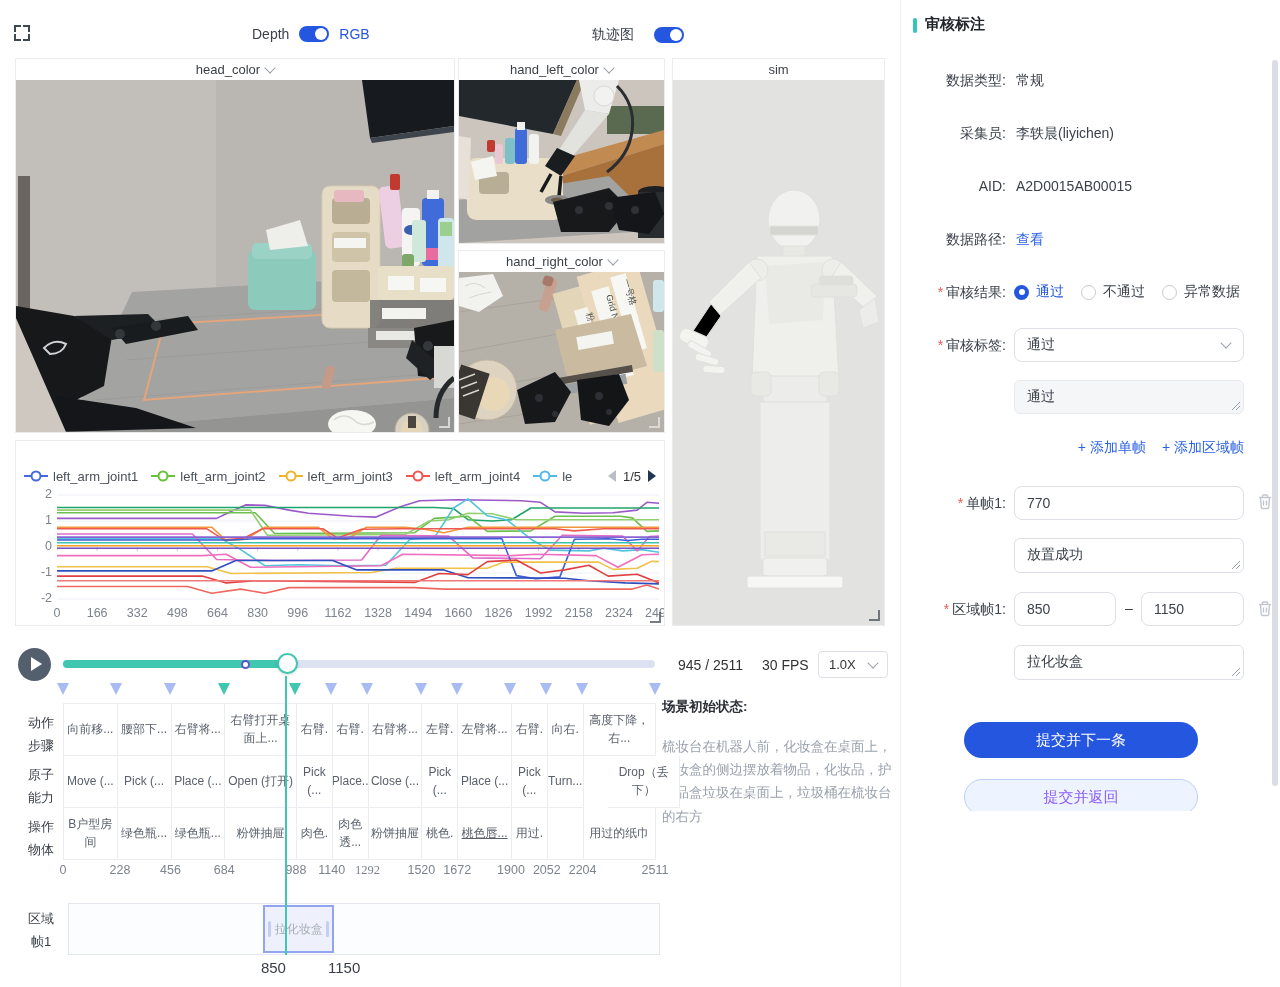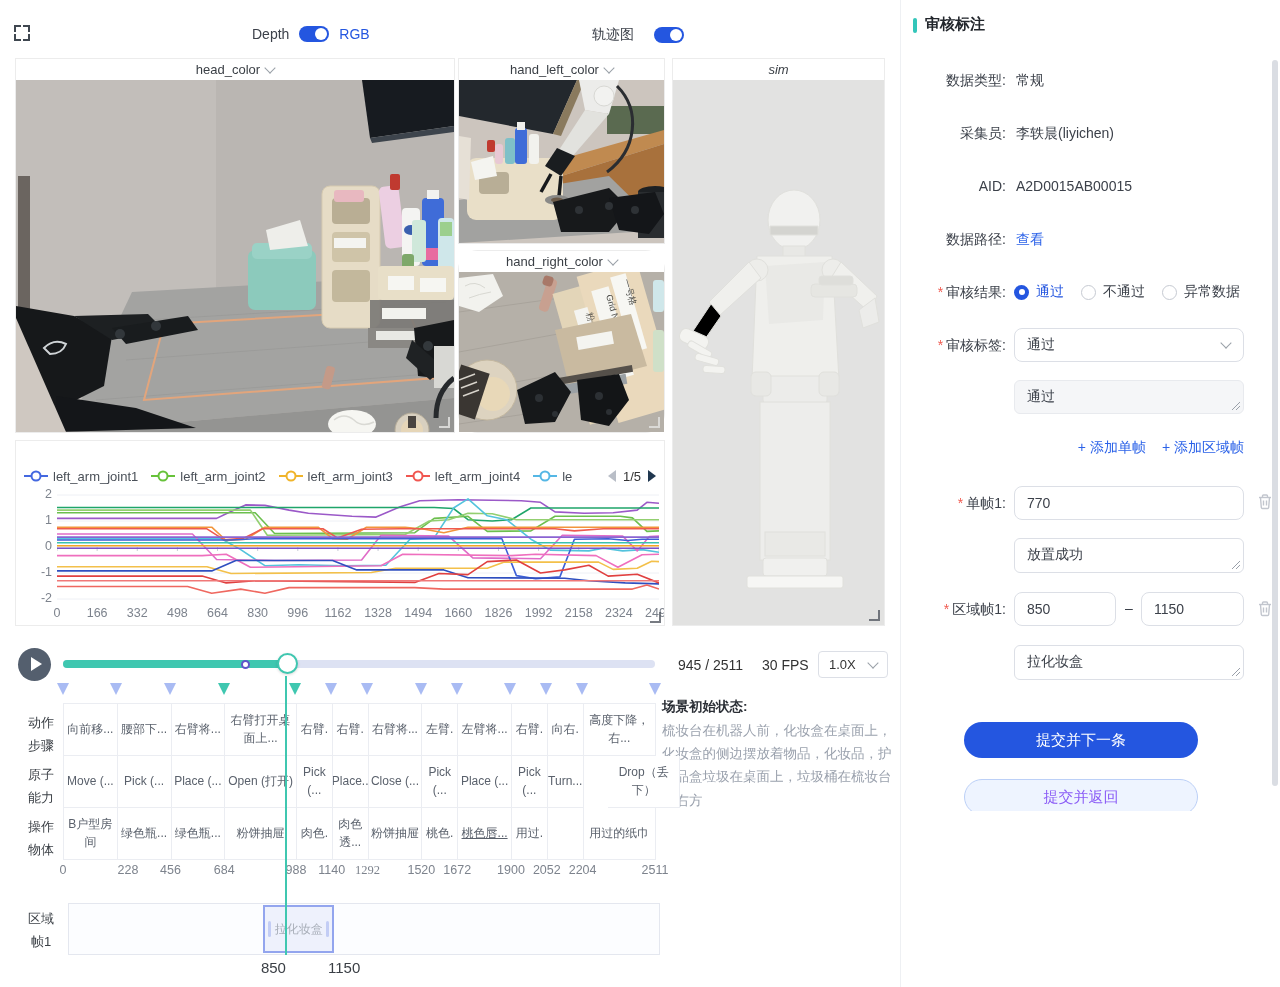--- a/index.html
+++ b/index.html
@@ -40,21 +40,21 @@
   .slider .fill{position:absolute;left:0;top:0;height:8px;border-radius:4px;background:#3fc7b0;}
   .slider .dot{position:absolute;top:0;width:5px;height:5px;border-radius:50%;background:#fff;border:2px solid #5f55c9;}
   .handle{position:absolute;top:-7px;width:17px;height:17px;border-radius:50%;background:#fff;border:2.5px solid #3fc7b0;box-shadow:0 1px 3px rgba(0,0,0,.15);cursor:grab;}
   .counter{position:absolute;left:678px;top:657px;font-size:14px;color:#333;}
   .fps{position:absolute;left:762px;top:657px;font-size:14px;color:#333;}
   .speedsel{position:absolute;left:818px;top:651px;width:70px;height:27px;border:1px solid #dcdfe6;border-radius:4px;box-sizing:border-box;display:flex;align-items:center;font-size:13px;color:#333;padding-left:10px;cursor:pointer;background:#fff;}
   .speedsel .chev{position:absolute;right:10px;}
   .marker{position:absolute;top:683px;width:0;height:0;border-left:6.5px solid transparent;border-right:6.5px solid transparent;cursor:pointer;}
   
   .scene-blk{position:absolute;left:662px;top:698px;width:233px;}
-  .scene-blk .lab{font-size:13.5px;font-weight:bold;color:#2b2f36;margin-bottom:3px;}
+  .scene-blk .lab{font-size:13.5px;font-weight:bold;color:#2b2f36;margin-bottom:19px;}
   .scene-blk .txt{font-size:13.5px;color:#9aa1ad;line-height:1.72;}
   
   .rowlab{position:absolute;left:25px;width:32px;font-size:13px;color:#3a3f45;line-height:1.75;text-align:center;}
   .grid{position:absolute;left:63px;top:703px;width:593px;height:157px;border-top:1px solid #ebedf2;border-left:1px solid #ebedf2;box-sizing:border-box;}
   .cell{position:absolute;box-sizing:border-box;border-right:1px solid #ebedf2;border-bottom:1px solid #ebedf2;display:flex;align-items:center;justify-content:center;text-align:center;font-size:12px;color:#5a616c;line-height:1.45;padding:2px 2px;overflow:hidden;background:#fff;}
   .atick{position:absolute;top:863px;width:44px;text-align:center;font-size:12.5px;color:#7d838d;}
   
   .regionlab{position:absolute;left:25px;top:908px;width:32px;font-size:13px;color:#3a3f45;line-height:1.75;text-align:center;}
   .regbox{position:absolute;left:68px;top:903px;width:592px;height:52px;border:1px solid #e4e7ef;background:#fcfdff;box-sizing:border-box;}
   .regseg{position:absolute;top:905px;height:48px;border:2px solid #93a5ee;background:#eef1fc;box-sizing:border-box;display:flex;align-items:center;justify-content:center;font-size:12px;color:#a8aeb8;cursor:move;}
@@ -224,21 +224,21 @@
         <ellipse cx="98" cy="120" rx="6" ry="2.5" fill="#6b5a48"></ellipse>
       <polygon points="94,122 150,108 170,128 150,152 102,152" fill="#17191b"></polygon>
       <polygon points="150,118 196,112 205,134 190,154 160,150" fill="#141619"></polygon>
       <circle cx="120" cy="130" r="4" fill="#2e3236"></circle>
         <circle cx="150" cy="126" r="4" fill="#2e3236"></circle>
         <circle cx="176" cy="130" r="4" fill="#2e3236"></circle>
       <polygon points="0,56 12,58 10,120 0,118" fill="#e6e0d6"></polygon>
     </svg>
   </div>
 
-  <div class="panel" style="left:458px;top:250px;width:207px;height:183px;border-radius:20px;">
+  <div class="panel" style="left:458px;top:250px;width:207px;height:183px;">
     <div class="panel-h">
       <span>hand_right_color</span>
       <span class="chev"></span>
     </div>
     <svg class="scene" width="205" height="160" viewBox="0 0 205 160">
       <rect width="205" height="160" fill="#b5b0a8"></rect>
       <g stroke="#a39e96" stroke-width="1" opacity=".7">
         <line x1="0" y1="40" x2="130" y2="22"></line>
           <line x1="0" y1="80" x2="110" y2="60"></line>
           <line x1="0" y1="120" x2="90" y2="104"></line>
@@ -275,21 +275,21 @@
       <polygon points="58,118 96,100 112,120 96,150 66,152" fill="#16181a"></polygon>
       <polygon points="118,108 160,102 170,128 150,154 122,148" fill="#131517"></polygon>
       <circle cx="80" cy="126" r="4" fill="#2c3034"></circle>
         <circle cx="140" cy="124" r="4" fill="#2c3034"></circle>
       <circle cx="96" cy="142" r="3" fill="#2c3034"></circle>
         <circle cx="150" cy="140" r="3" fill="#2c3034"></circle>
     </svg>
     <span class="rcorner" style="right:4px;bottom:4px;border-color:#e4e4e2;"></span>
   </div>
 
-  <div class="panel" style="left:672px;top:58px;width:213px;height:568px;font-style:italic;">
+  <div class="panel" style="left:672px;top:58px;width:213px;height:568px;">
     <div class="panel-h">
       <span>sim</span>
     </div>
     <svg class="scene" width="211" height="545" viewBox="0 0 211 545">
       <rect width="211" height="545" fill="#e2e2e1"></rect>
       <g stroke="#e0e0dc" stroke-width="1">
         <ellipse cx="121" cy="140" rx="26" ry="30" fill="#f1f1ef"></ellipse>
         <path d="M97,146 h48 v9 h-48 z" fill="#d4d4d0"></path>
         <rect x="110" y="166" width="22" height="14" fill="#e8e8e5"></rect>
         <path d="M84,176 L159,176 L166,300 L79,300 Z" fill="#efefec"></path>
@@ -503,21 +503,21 @@
       <div class="cell" style="left: 447.949px; top: 104px; width: 35.8359px; height: 52px;">用过.</div>
       <div class="cell" style="left: 483.785px; top: 0px; width: 35.8359px; height: 52px;">向右.</div>
       <div class="cell" style="left: 483.785px; top: 52px; width: 35.8359px; height: 52px;">Turn...</div>
       <div class="cell" style="left: 483.785px; top: 104px; width: 35.8359px; height: 52px;"></div>
       <div class="cell" style="left: 519.621px; top: 0px; width: 72.3791px; height: 52px;">高度下降，右...</div>
       <div class="cell" style="left: 544px; top: 52px; width: 72.3791px; height: 52px;">Drop（丢下）</div>
       <div class="cell" style="left: 519.621px; top: 104px; width: 72.3791px; height: 52px;">用过的纸巾</div>
     </div>
   <div id="axisticks">
       <div class="atick" style="left: 41px;">0</div>
-      <div class="atick" style="left: 106px;">228</div>
+      <div class="atick" style="left: 98px;">228</div>
       <div class="atick" style="left: 148.508px;">456</div>
       <div class="atick" style="left: 202.262px;">684</div>
       <div class="atick" style="left: 273.933px;">988</div>
       <div class="atick" style="left: 309.769px;">1140</div>
       <div class="atick" style="left: 345.605px; font-family: Liberation Serif, serif;">1292</div>
       <div class="atick" style="left: 399.359px;">1520</div>
       <div class="atick" style="left: 435.195px;">1672</div>
       <div class="atick" style="left: 488.949px;">1900</div>
       <div class="atick" style="left: 524.785px;">2052</div>
       <div class="atick" style="left: 560.621px;">2204</div>

